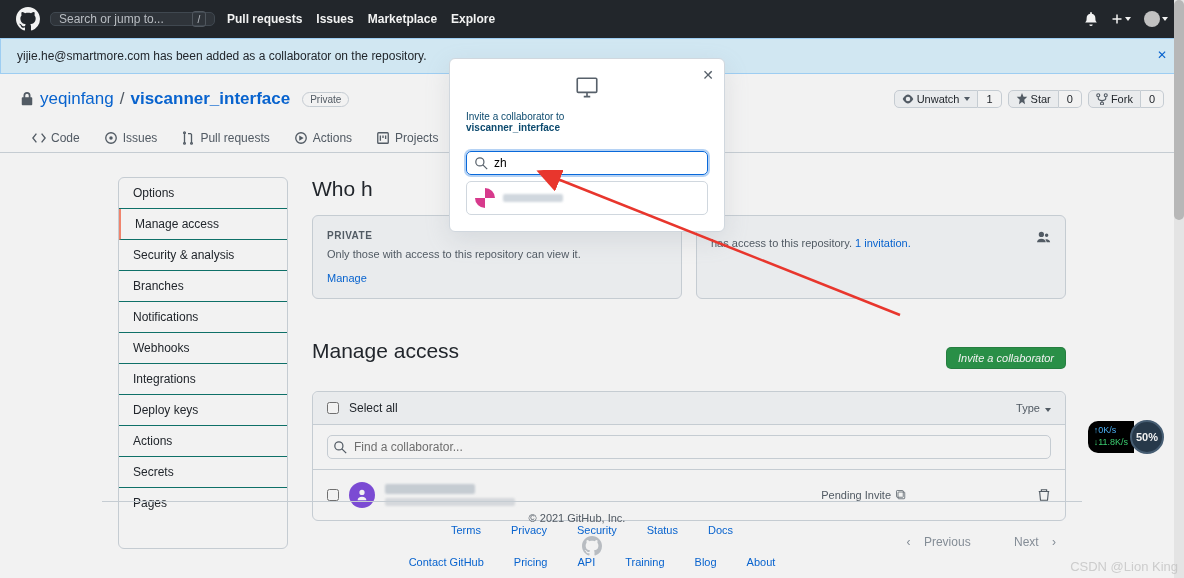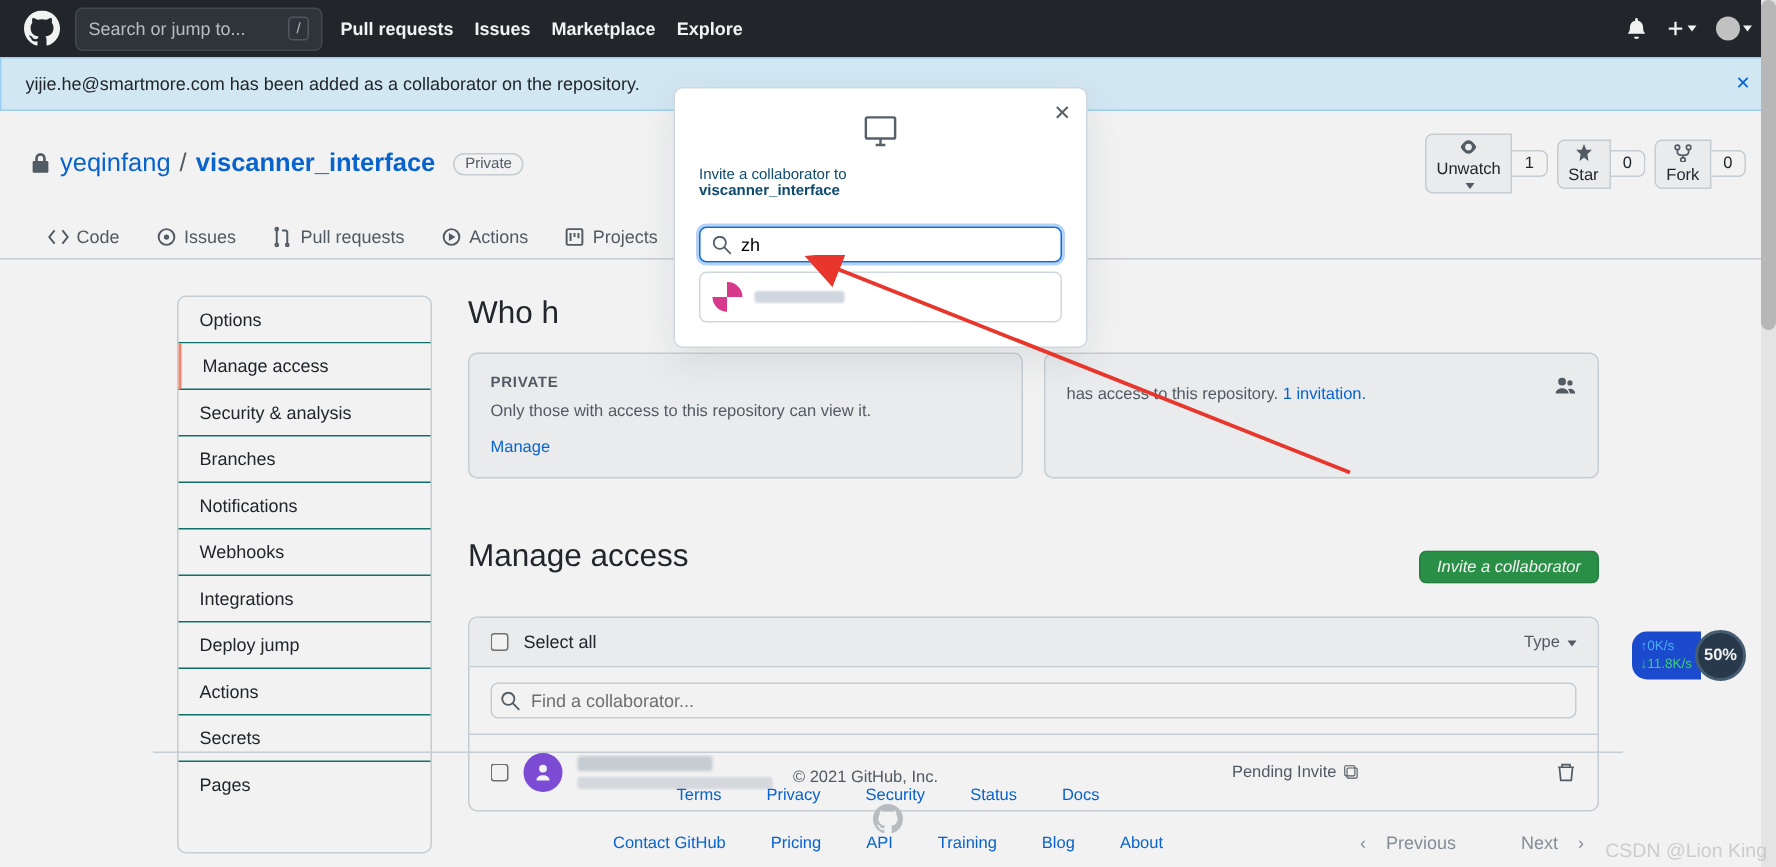--- a/index.html
+++ b/index.html
@@ -1,21 +1,21 @@
 <!DOCTYPE html>
 <html><head>
 <meta charset="utf-8">
 <style>
 * { margin: 0; padding: 0; box-sizing: border-box; }
 body { font-family: -apple-system, BlinkMacSystemFont, "Segoe UI", Helvetica, Arial, sans-serif; font-size: 14px; color: #24292f; background: #fff; width: 1184px; height: 578px; overflow: hidden; position: relative; }
 
 
 .gh-header { background: #24292e; height: 38px; display: flex; align-items: center; padding: 0 16px; color: #fff; }
 .gh-logo { width: 24px; height: 24px; fill: #fff; margin-right: 10px; }
-.search-box { background: #32373e; border: 1px solid #444c55; border-radius: 5px; height: 29px; width: 165px; padding: 0 8px; display: flex; align-items: center; color: #c2c7cc; font-size: 12px; margin-right: 12px; position: relative; }
+.search-box { background: #32373e; border: 1px solid #444c55; border-radius: 5px; height: 14px; width: 165px; padding: 0 8px; display: flex; align-items: center; color: #c2c7cc; font-size: 12px; margin-right: 12px; position: relative; }
 .search-box .slash { border: 1px solid #555c64; border-radius: 3px; width: 14px; height: 16px; font-size: 10px; display: flex; align-items: center; justify-content: center; margin-left: auto; }
 .nav-links { display: flex; gap: 14px; font-size: 12px; font-weight: 600; }
 .nav-links span { cursor: pointer; }
 .header-right { margin-left: auto; display: flex; align-items: center; gap: 13px; }
 .header-right svg { fill: #fff; }
 .avatar { width: 16px; height: 16px; border-radius: 50%; background: #ccc; }
 .dd-caret { width: 0; height: 0; border-left: 3px solid transparent; border-right: 3px solid transparent; border-top: 4px solid #fff; margin-left: 2px; display: inline-block; }
 
 
 .flash-banner { background: #ddf4ff; border: 1px solid rgba(84,174,255,0.4); padding: 10px 16px; font-size: 12px; color: #24292f; position: relative; }
@@ -24,21 +24,21 @@
 
 .repo-head { padding: 15px 20px 0; border-bottom: 1px solid #d0d7de; }
 .repo-title { display: flex; align-items: center; gap: 6px; font-size: 17px; }
 .repo-title .owner { color: #0969da; font-weight: 400; }
 .repo-title .sep { color: #57606a; }
 .repo-title .name { color: #0969da; font-weight: 600; }
 .badge { font-size: 10px; border: 1px solid #d0d7de; border-radius: 12px; padding: 1px 7px; color: #57606a; margin-left: 6px; }
 .repo-actions-row { margin-left: auto; display: flex; gap: 6px; }
 .repo-title-row { display: flex; }
 .counter-btn { display: flex; align-items: center; font-size: 11px; }
-.counter-btn .btn-part { background: #f6f8fa; border: 1px solid #d0d7de; border-radius: 5px 0 0 5px; padding: 2px 7px; display: flex; align-items: center; gap: 3px; flex-direction: column; }
+.counter-btn .btn-part { background: #f6f8fa; border: 1px solid #d0d7de; border-radius: 5px 0 0 5px; padding: 2px 7px; display: flex; align-items: center; gap: 3px; }
 .counter-btn .cnt-part { background: #fff; border: 1px solid #d0d7de; border-left: none; border-radius: 0 5px 5px 0; padding: 2px 8px; }
 .repo-tabs { display: flex; gap: 0; margin-top: 15px; font-size: 12px; color: #24292f; }
 .repo-tab { padding: 7px 12px; display: flex; align-items: center; gap: 5px; cursor: pointer; color: #57606a; }
 .repo-tab svg { fill: #57606a; }
 
 
 .main-wrap { max-width: 980px; margin: 0 auto; display: flex; padding: 24px 16px; gap: 24px; }
 .side-menu { width: 170px; border: 1px solid #d0d7de; border-radius: 6px; background: #fff; }
 .side-item { padding: 8px 14px; font-size: 12px; border-bottom: 1px solid #0f766e; cursor: pointer; }
 .side-item:last-child { border-bottom: none; }
@@ -91,21 +91,21 @@
 .modal-search input { border: none; outline: none; font-size: 12px; flex: 1; }
 .modal-result { margin-top: 6px; border: 1px solid #d0d7de; border-radius: 5px; padding: 6px 8px; display: flex; align-items: center; gap: 8px; font-size: 11px; }
 .result-avatar { width: 20px; height: 20px; border-radius: 50%; background: repeating-conic-gradient(#d73a8c 0 25%, #fff 0 50%); }
 .result-name { width: 60px; height: 8px; background: #d0d7de; border-radius: 2px; filter: blur(0.8px); }
 
 
 .arrow-svg { position: absolute; left: 530px; top: 170px; z-index: 30; pointer-events: none; }
 
 
 .speed-widget { position: absolute; right: 20px; top: 420px; display: flex; align-items: center; }
-.speed-pill { background: #1d4ed8; color: #fff; font-size: 9px; padding: 4px 6px; border-radius: 10px 0 0 10px; line-height: 1.3; }
+.speed-pill { background: #000000; color: #fff; font-size: 9px; padding: 4px 6px; border-radius: 10px 0 0 10px; line-height: 1.3; }
 .speed-circle { width: 34px; height: 34px; border-radius: 50%; background: #2a3d4f; border: 2px solid #4a6279; color: #fff; display: flex; align-items: center; justify-content: center; font-size: 11px; font-weight: 600; margin-left: -4px; }
 .speed-pill .up { color: #4fb7ff; }
 .speed-pill .down { color: #3fd977; }
 
 .watermark { position: absolute; right: 6px; bottom: 4px; font-size: 13px; color: rgba(200,200,200,0.7); z-index: 5; }
 
 .dim-overlay { position: absolute; inset: 0; background: rgba(0,0,0,0.05); z-index: 8; pointer-events: none; }
 input[type="checkbox"] { width: 12px; height: 12px; }
 </style>
 </head>
@@ -240,21 +240,21 @@
 
 <div class="main-wrap">
   <div class="side-menu">
     <div class="side-item">Options</div>
     <div class="side-item active">Manage access</div>
     <div class="side-item">Security &amp; analysis</div>
     <div class="side-item">Branches</div>
     <div class="side-item">Notifications</div>
     <div class="side-item">Webhooks</div>
     <div class="side-item">Integrations</div>
-    <div class="side-item">Deploy jump</div>
+    <div class="side-item">Deploy keys</div>
     <div class="side-item">Actions</div>
     <div class="side-item">Secrets</div>
     <div class="side-item">Pages</div>
   </div>
 
   <div class="content">
     <h2>Who h</h2>
     <div class="access-box">
       <div class="access-card">
         <div class="label">PRIVATE</div>

